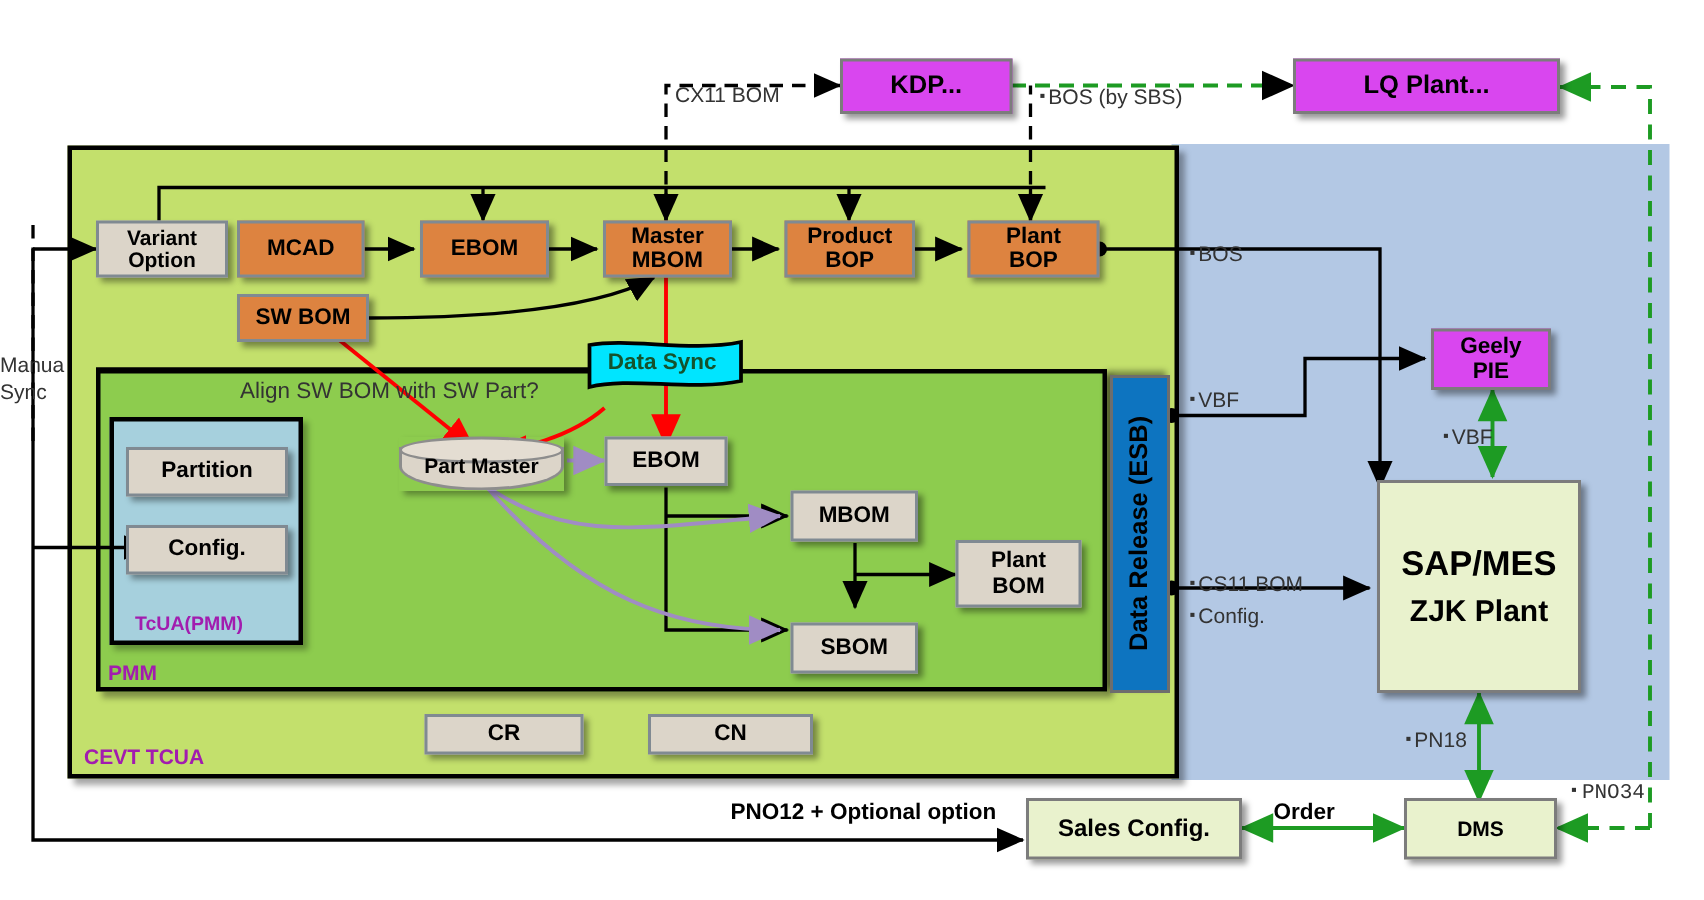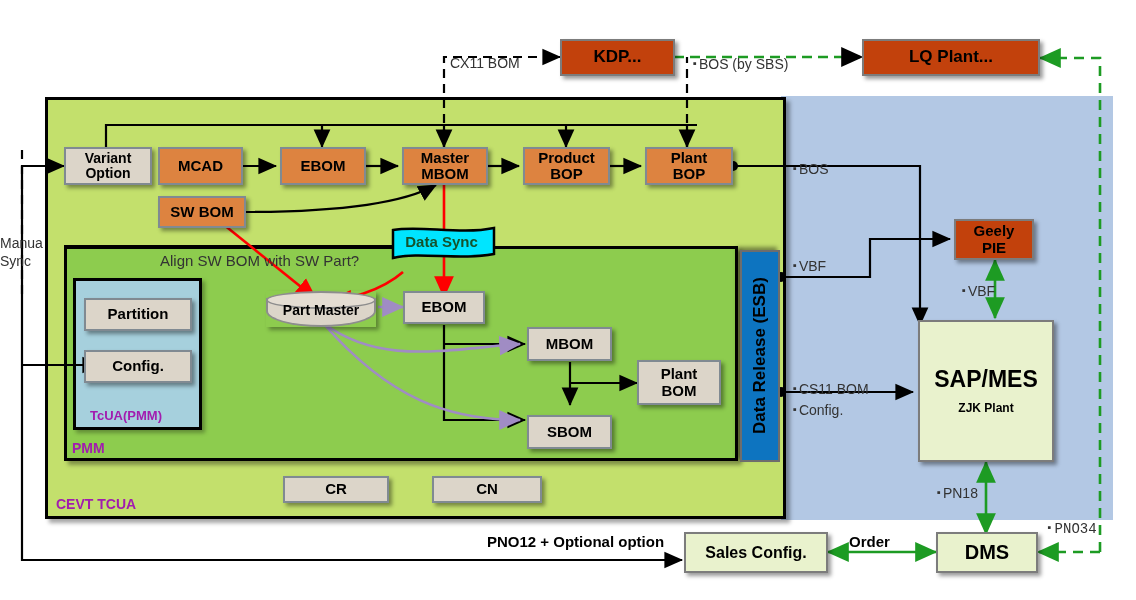--- a/index.html
+++ b/index.html
@@ -13,21 +13,21 @@
   .panel-tcua{background:#a6d0dd;border:3px solid #000;box-shadow:3px 3px 4px rgba(0,0,0,.3);}
   .panel-blue{background:#b3c8e4;}
 
   .ctr-label{position:absolute;font-weight:bold;font-size:14px;color:#a21caf;}
 
   
   .box{display:flex;align-items:center;justify-content:center;text-align:center;
        font-weight:bold;line-height:1.08;box-shadow:3px 3px 4px rgba(0,0,0,.4);}
   .box-orange{background:#dd8340;border:2px solid #808a92;color:#000;font-size:15px;}
   .box-grey{background:#dcd5c9;border:2px solid #808a92;color:#000;font-size:15px;}
-  .box-cream{background:#c2410c;border:2px solid #7c7c7c;color:#000;font-size:17px;}
+  .box-cream{background:#d946ef;border:2px solid #7c7c7c;color:#000;font-size:17px;}
   .box-lgreen{background:#e9f2cd;border:2px solid #7c7c7c;color:#000;font-size:17px;}
   .box-esb{background:#0d74c0;border:2px solid #6d6d6d;color:#000;font-size:17px;font-weight:bold;
            writing-mode:vertical-rl;transform:rotate(180deg);}
 
   
   .cyl{position:absolute;box-shadow:3px 3px 4px rgba(0,0,0,.35);}
   .cyl .body{position:absolute;left:0;right:0;top:7px;bottom:0;background:#dcd5c9;
              border-left:2px solid #8d8d8d;border-right:2px solid #8d8d8d;border-bottom:2px solid #8d8d8d;
              border-radius:0 0 50% 50%/0 0 16px 16px;}
   .cyl .top{position:absolute;left:0;right:0;top:0;height:14px;background:#e4ddd2;
@@ -198,24 +198,24 @@
     <div class="txt" style="left:0;right:0;top:9px;text-align:center;font-weight:bold;font-size:15px;color:#14532d;">Data Sync</div>
   </div>
 
   <div class="abs box box-esb" style="left:740px;top:250px;width:40px;height:212px;">Data Release (ESB)</div>
 
   <div class="abs box box-cream" style="left:954px;top:219px;width:80px;height:41px;white-space:pre-line;font-size:15px;">Geely
 PIE</div>
 
   <div class="abs box box-lgreen" style="left:918px;top:320px;width:136px;height:142px;flex-direction:column;">
     <div style="font-size:23px;font-weight:bold;">SAP/MES</div>
-    <div style="font-size:12px;font-weight:bold;margin-top:10px;">ZJK Plant</div>
+    <div style="font-size:20px;font-weight:bold;margin-top:10px;">ZJK Plant</div>
   </div>
 
-  <div class="abs box box-lgreen" style="left:936px;top:532px;width:102px;height:41px;font-size:20px;">DMS</div>
+  <div class="abs box box-lgreen" style="left:936px;top:532px;width:102px;height:41px;font-size:14px;">DMS</div>
 
   <div class="abs box box-lgreen" style="left:684px;top:532px;width:144px;height:41px;font-size:16px;">Sales Config.</div>
 
   <div class="txt t-dim" style="left:450px;top:55px;">CX11 BOM</div>
   <div class="txt t-dim bullet" style="left:693px;top:56px;">BOS (by SBS)</div>
   <div class="txt t-dim bullet" style="left:793px;top:161px;">BOS</div>
   <div class="txt t-dim bullet" style="left:793px;top:258px;">VBF</div>
   <div class="txt t-dim bullet" style="left:962px;top:283px;">VBF</div>
   <div class="txt t-dim bullet" style="left:793px;top:381px;">CS11 BOM</div>
   <div class="txt t-dim bullet" style="left:793px;top:402px;">Config.</div>

